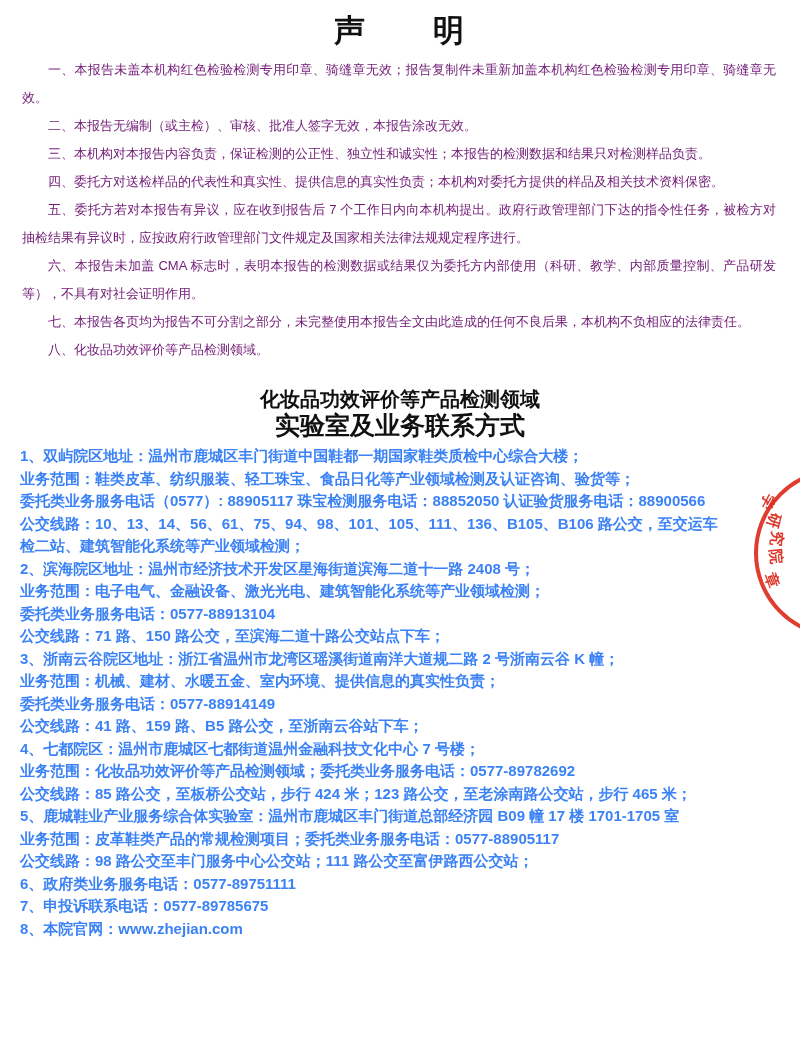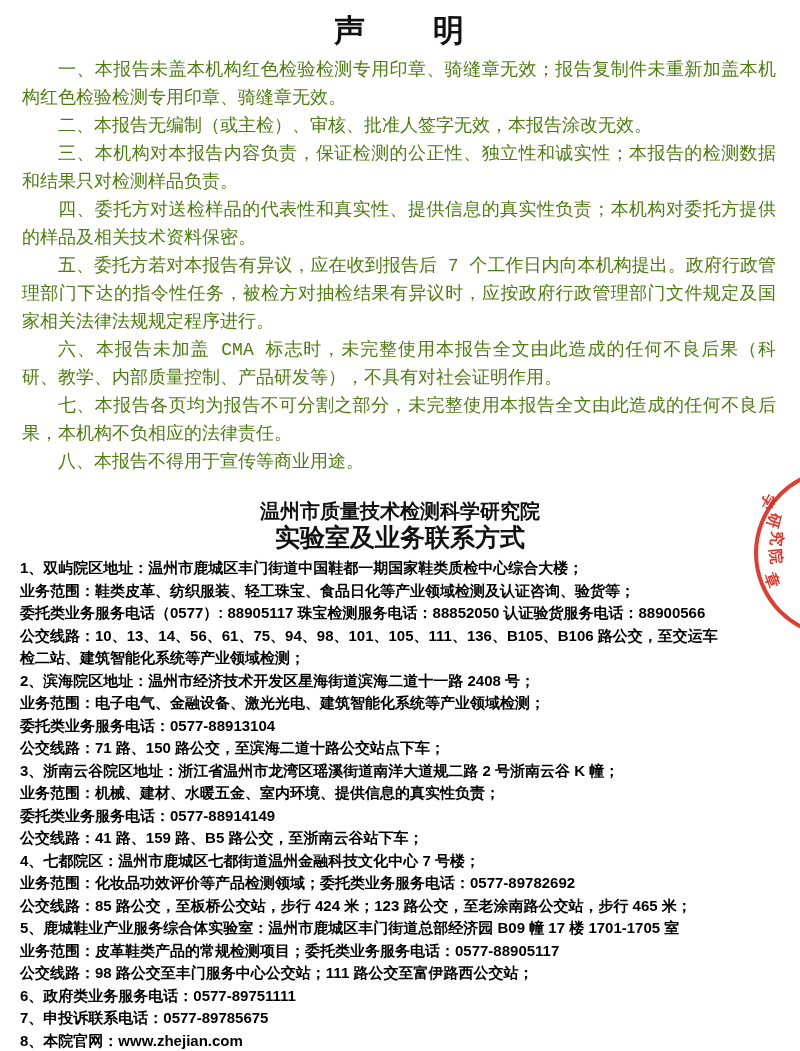--- a/index.html
+++ b/index.html
@@ -8,39 +8,39 @@
     background:#ffffff; overflow:hidden; color:#1b1b1b;
     font-family:"Liberation Serif", serif;
   }
   .doc-title {
     margin:10px 0 4px; text-align:center;
     font-family:"Liberation Serif", serif;
     font-size:31px; font-weight:bold; letter-spacing:2px; color:#111;
   }
   .statements { padding:0 24px 0 22px; }
   .statements p {
-    margin:0; font-size:18px; line-height:28px;
-    text-align:justify; text-indent:2em; color:#4d7c0f;
-    font-family:Liberation Mono, monospace;
+    margin:0; font-size:13px; line-height:28px;
+    text-align:justify; text-indent:2em; color:#701a75;
+    font-family:Liberation Sans, sans-serif;
   }
   .institute-name {
     margin:22px 0 0; text-align:center;
     font-family:"Liberation Sans", sans-serif;
     font-size:20px; line-height:26px; font-weight:bold; color:#111;
   }
   .section-title {
     margin:0 0 7px; text-align:center;
     font-family:"Liberation Sans", sans-serif;
     font-size:25px; line-height:26px; font-weight:bold; color:#111;
   }
   .contacts { padding:0 8px 0 20px; }
   .contacts .contact-line {
     font-family:"Liberation Sans", sans-serif;
     font-size:15px; line-height:22.5px; font-weight:bold;
-    white-space:nowrap; color:#000000;
+    white-space:nowrap; color:#3b82f6;
   }
   
   .seal-window {
     position:absolute; top:468px; right:0; width:47px; height:172px;
     overflow:hidden; pointer-events:none;
   }
   .seal-arc {
     position:absolute; left:1px; top:0;
     width:170px; height:170px; border-radius:50%;
     border:4px solid #dd2b1e; box-sizing:border-box; opacity:0.92;
@@ -62,26 +62,26 @@
 <div class="page">
 
   <h1 class="doc-title">声　　明</h1>
 
   <div class="statements">
     <p>一、本报告未盖本机构红色检验检测专用印章、骑缝章无效；报告复制件未重新加盖本机构红色检验检测专用印章、骑缝章无效。</p>
     <p>二、本报告无编制（或主检）、审核、批准人签字无效，本报告涂改无效。</p>
     <p>三、本机构对本报告内容负责，保证检测的公正性、独立性和诚实性；本报告的检测数据和结果只对检测样品负责。</p>
     <p>四、委托方对送检样品的代表性和真实性、提供信息的真实性负责；本机构对委托方提供的样品及相关技术资料保密。</p>
     <p>五、委托方若对本报告有异议，应在收到报告后 7 个工作日内向本机构提出。政府行政管理部门下达的指令性任务，被检方对抽检结果有异议时，应按政府行政管理部门文件规定及国家相关法律法规规定程序进行。</p>
-    <p>六、本报告未加盖 CMA 标志时，未完整使用本报告全文由此造成的任何不良后果（科研、教学、内部质量控制、产品研发等），不具有对社会证明作用。</p>
+    <p>六、本报告未加盖 CMA 标志时，表明本报告的检测数据或结果仅为委托方内部使用（科研、教学、内部质量控制、产品研发等），不具有对社会证明作用。</p>
     <p>七、本报告各页均为报告不可分割之部分，未完整使用本报告全文由此造成的任何不良后果，本机构不负相应的法律责任。</p>
-    <p>八、本报告不得用于宣传等商业用途。</p>
+    <p>八、化妆品功效评价等产品检测领域。</p>
   </div>
 
-  <div class="institute-name">温州市质量技术检测科学研究院</div>
+  <div class="institute-name">化妆品功效评价等产品检测领域</div>
   <div class="section-title">实验室及业务联系方式</div>
 
   <div class="contacts">
     <div class="contact-line">1、双屿院区地址：温州市鹿城区丰门街道中国鞋都一期国家鞋类质检中心综合大楼；</div>
     <div class="contact-line">业务范围：鞋类皮革、纺织服装、轻工珠宝、食品日化等产业领域检测及认证咨询、验货等；</div>
     <div class="contact-line">委托类业务服务电话（0577）: 88905117 珠宝检测服务电话：88852050 认证验货服务电话：88900566</div>
     <div class="contact-line">公交线路：10、13、14、56、61、75、94、98、101、105、111、136、B105、B106 路公交，至交运车</div>
     <div class="contact-line">检二站、建筑智能化系统等产业领域检测；</div>
     <div class="contact-line">2、滨海院区地址：温州市经济技术开发区星海街道滨海二道十一路 2408 号；</div>
     <div class="contact-line">业务范围：电子电气、金融设备、激光光电、建筑智能化系统等产业领域检测；</div>

